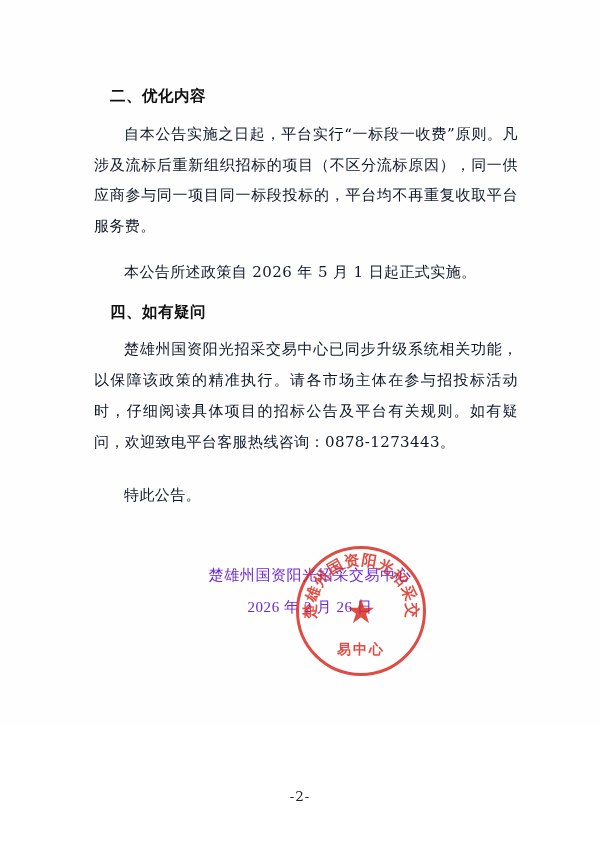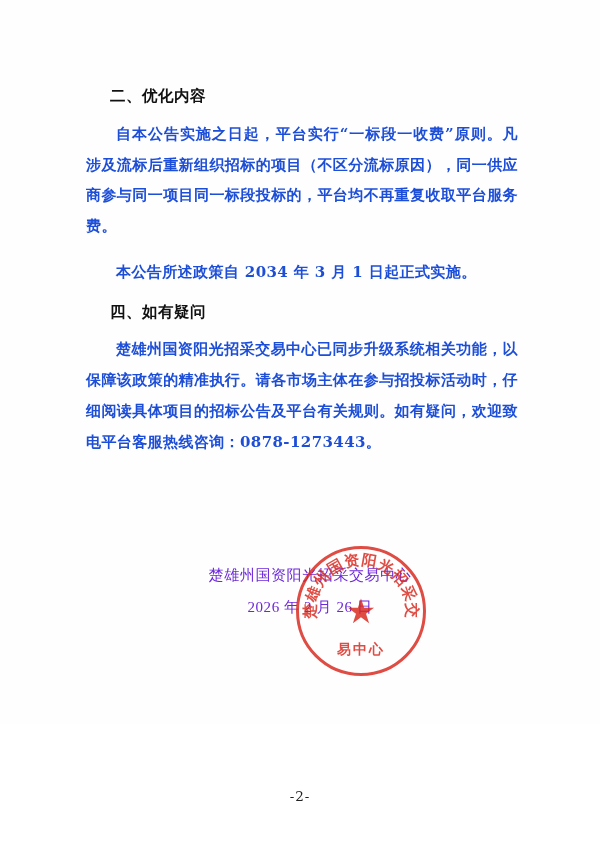--- a/index.html
+++ b/index.html
@@ -34,25 +34,24 @@
     margin: 0 0 10px 0;
     padding-left: 28px;
     color: #111;
     line-height: 1.6;
   }
   .para {
     font-size: 15px;
     line-height: 2.05;
     text-align: justify;
     text-justify: inter-ideograph;
-    margin: 0 0 9px 4px;
+    margin: 0 0 9px 12px;
     text-indent: 30px;
-    color: #1d4ed8;
+    color: #0f172a;
     letter-spacing: 0.4px;
-    font-weight: bold;
   }
   .para.tight {
     margin-bottom: 12px;
   }
   .spacer-sm { height: 6px; }
   .spacer-md { height: 14px; }
 
   
   .sign-block {
     position: absolute;
@@ -149,27 +148,28 @@
 
 <div class="page">
 
   <div class="content">
 
     <h2 class="heading">二、优化内容</h2>
     <p class="para">自本公告实施之日起，平台实行“一标段一收费”原则。凡涉及流标后重新组织招标的项目（不区分流标原因），同一供应商参与同一项目同一标段投标的，平台均不再重复收取平台服务费。</p>
 
     <div class="spacer-sm"></div>
 
-    <p class="para tight">本公告所述政策自 2034 年 3 月 1 日起正式实施。</p>
+    <p class="para tight">本公告所述政策自 2026 年 5 月 1 日起正式实施。</p>
 
     <h2 class="heading">四、如有疑问</h2>
     <p class="para">楚雄州国资阳光招采交易中心已同步升级系统相关功能，以保障该政策的精准执行。请各市场主体在参与招投标活动时，仔细阅读具体项目的招标公告及平台有关规则。如有疑问，欢迎致电平台客服热线咨询：0878-1273443。</p>
 
     <div class="spacer-md"></div>
 
+    <p class="para">特此公告。</p>
   </div>
 
   <div class="sign-block">
     <div class="sign-line sign-org">楚雄州国资阳光招采交易中心</div>
     <div class="sign-line sign-date">2026 年 2 月 26 日</div>
   </div>
 
   <div class="seal">
     <div class="seal-inner"></div>
     <svg class="seal-text-svg" viewBox="0 0 124 124">

